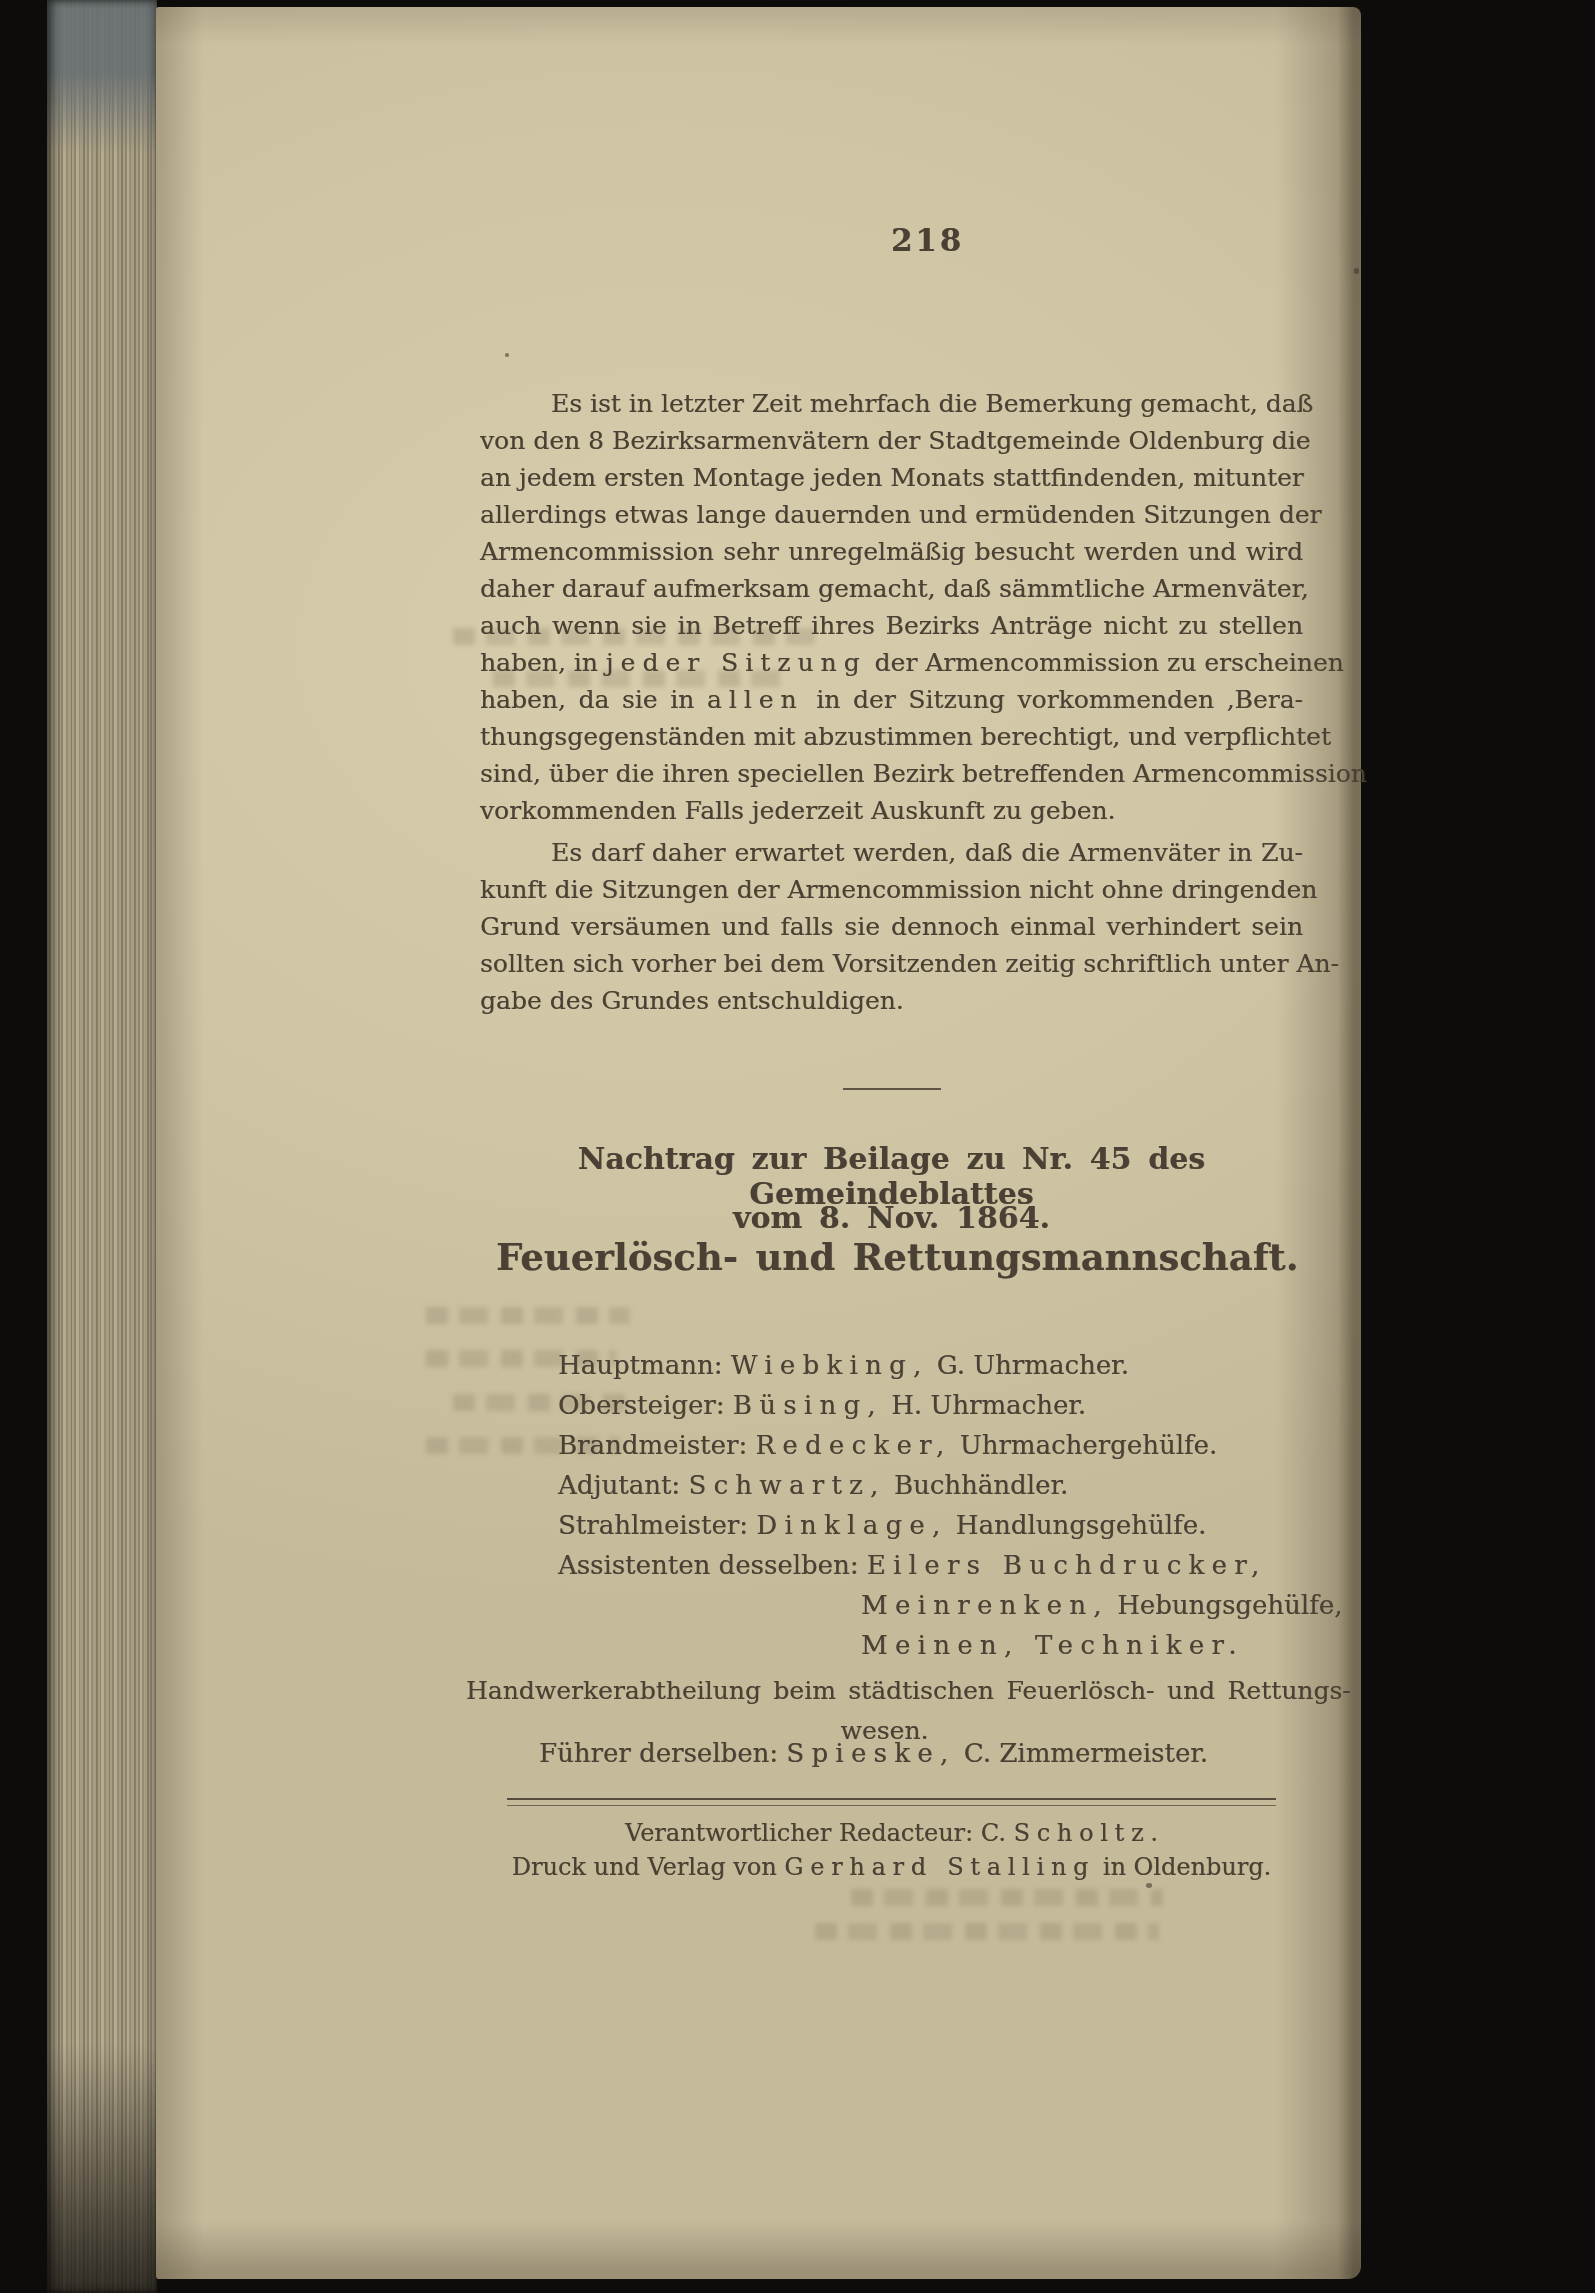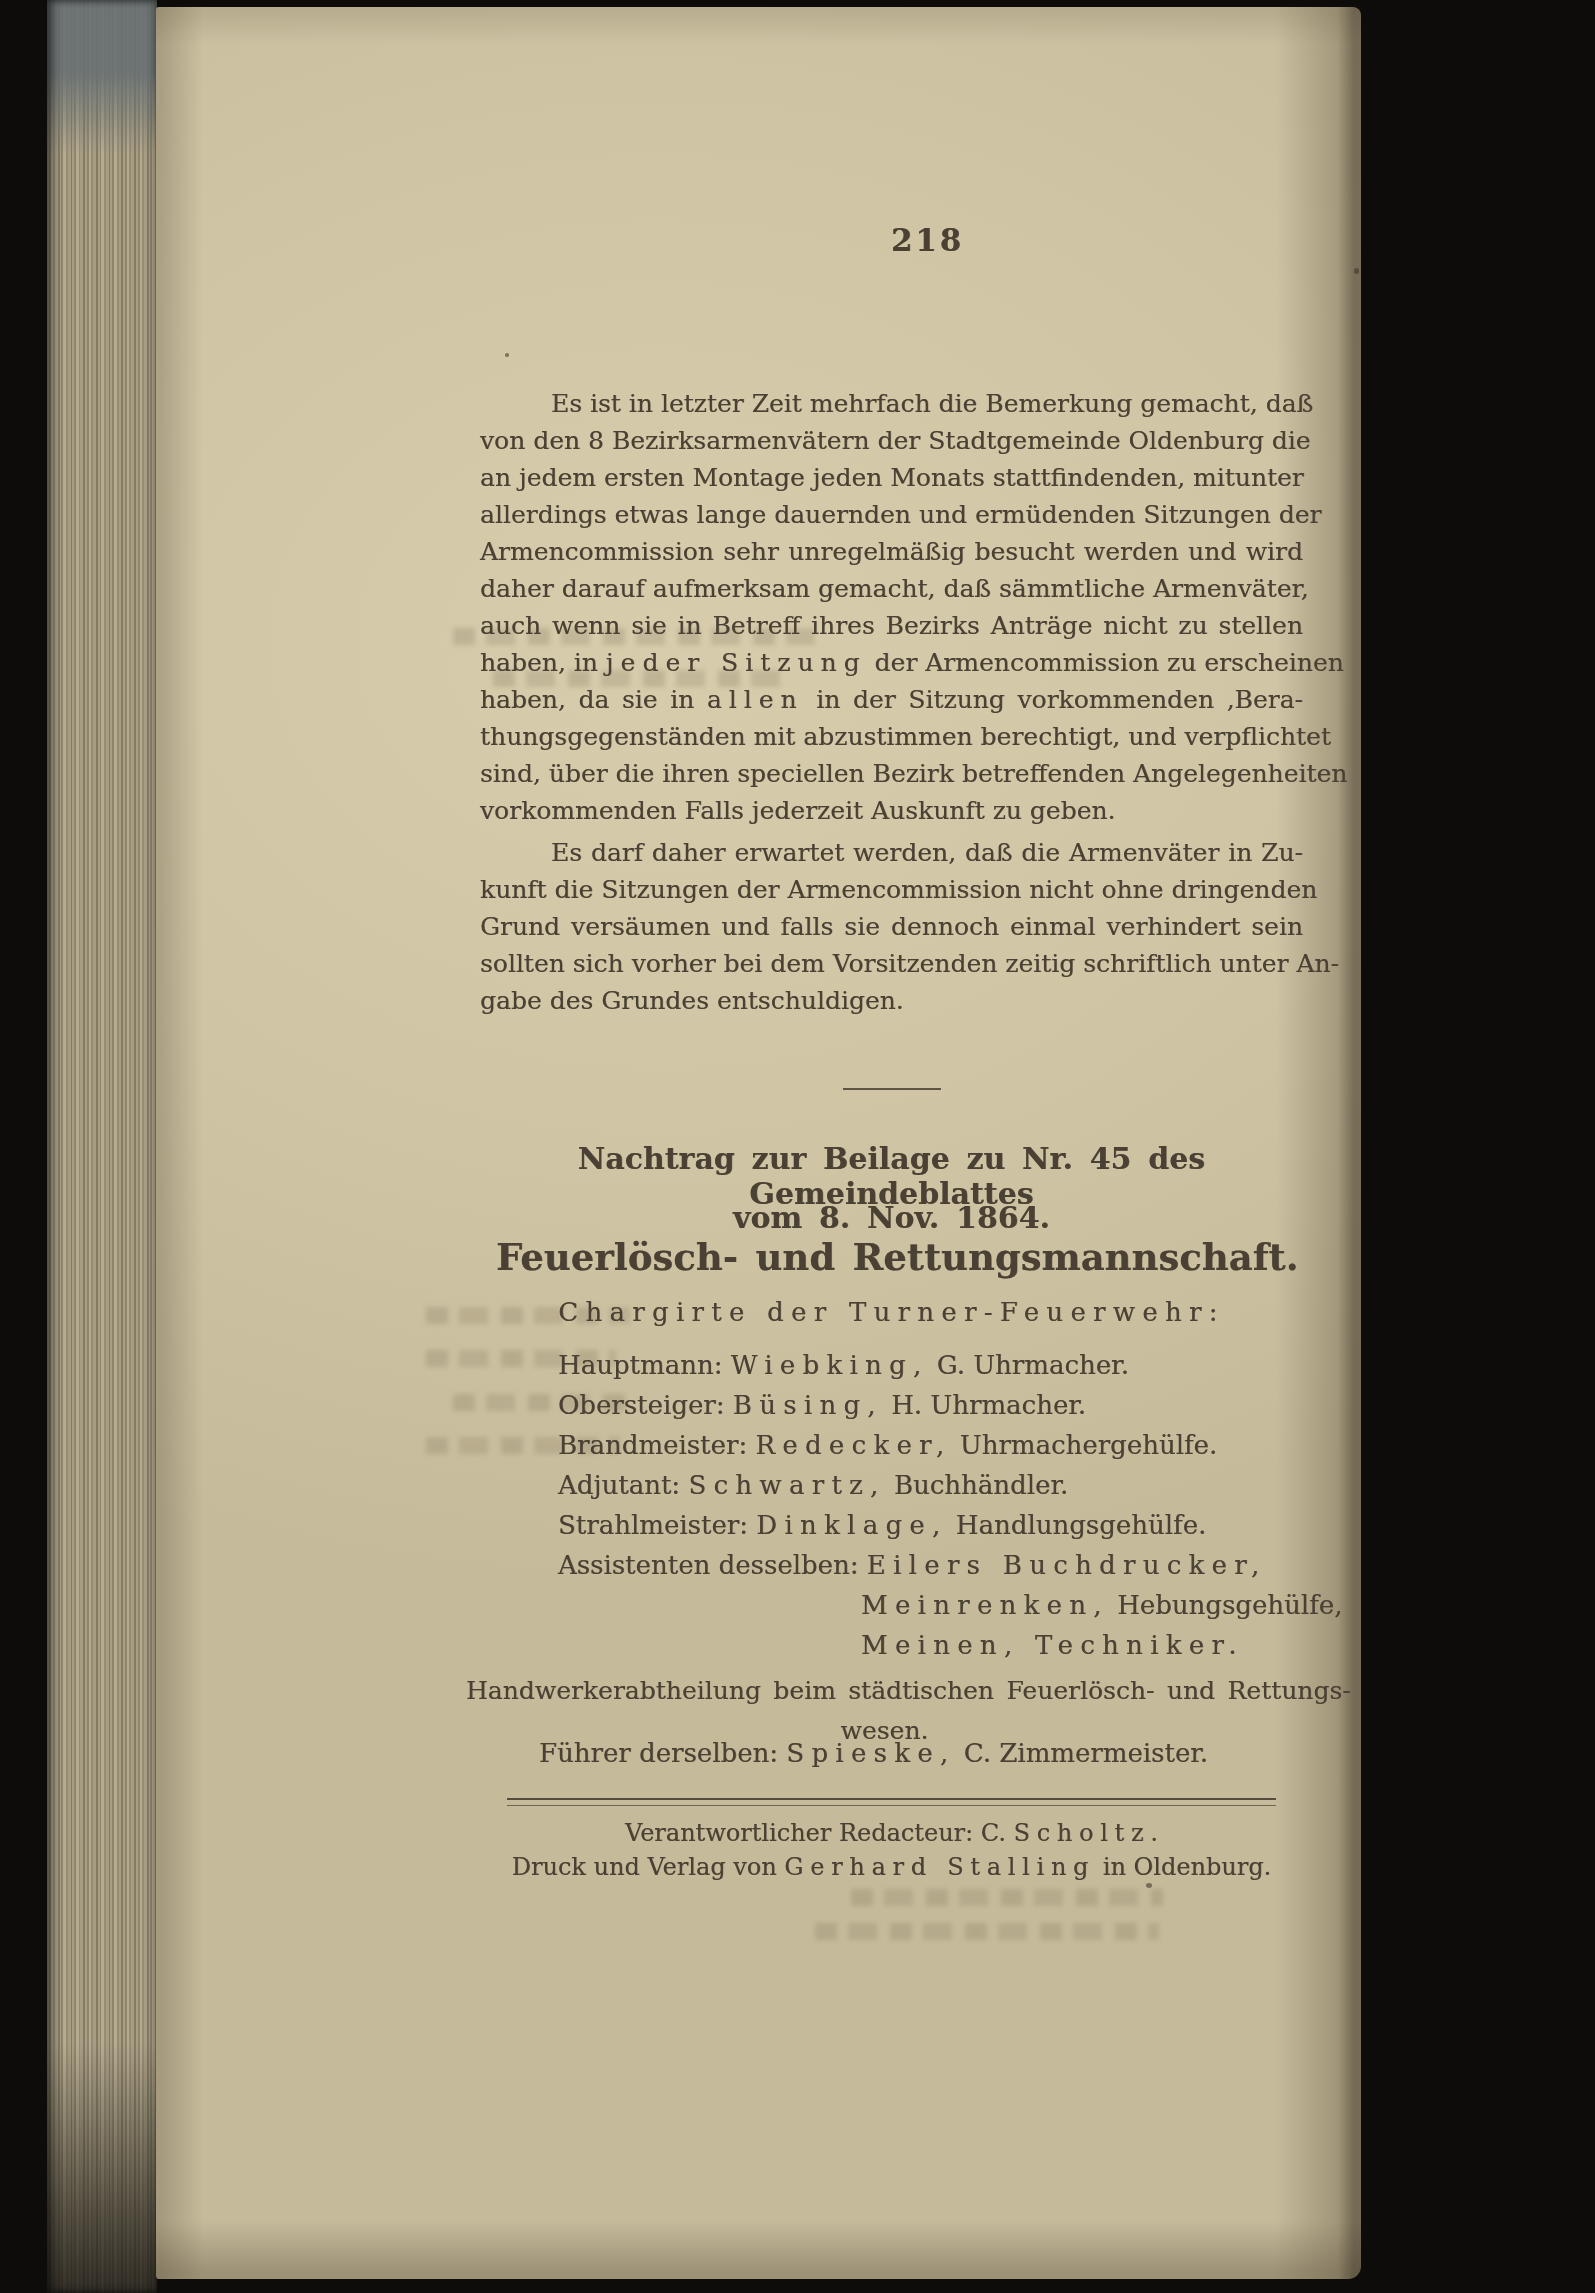--- a/index.html
+++ b/index.html
@@ -95,43 +95,40 @@
         <div class="tl ind"><span>Es ist in letzter Zeit mehrfach die Bemerkung gemacht, daß</span></div>
         <div class="tl"><span>von den 8 Bezirksarmenvätern der Stadtgemeinde Oldenburg die</span></div>
         <div class="tl"><span>an jedem ersten Montage jeden Monats stattfindenden, mitunter</span></div>
         <div class="tl"><span>allerdings etwas lange dauernden und ermüdenden Sitzungen der</span></div>
         <div class="tl"><span>Armencommission sehr unregelmäßig besucht werden und wird</span></div>
         <div class="tl"><span>daher darauf aufmerksam gemacht, daß sämmtliche Armenväter,</span></div>
         <div class="tl"><span>auch wenn sie in Betreff ihres Bezirks Anträge nicht zu stellen</span></div>
         <div class="tl"><span>haben, in </span><span class="g">jeder Sitzung</span><span> der Armencommission zu erscheinen</span></div>
         <div class="tl"><span>haben, da sie in </span><span class="g">allen</span><span> in der Sitzung vorkommenden ‚Bera-</span></div>
         <div class="tl"><span>thungsgegenständen mit abzustimmen berechtigt, und verpflichtet</span></div>
-        <div class="tl"><span>sind, über die ihren speciellen Bezirk betreffenden Angelegenheiten</span></div>
+        <div class="tl"><span>sind, über die ihren speciellen Bezirk betreffenden Armencommission</span></div>
         <div class="tl last"><span>vorkommenden Falls jederzeit Auskunft zu geben.</span></div>
       </div>
 
     <div id="para2" class="txt para">
         <div class="tl ind"><span>Es darf daher erwartet werden, daß die Armenväter in Zu-</span></div>
         <div class="tl"><span>kunft die Sitzungen der Armencommission nicht ohne dringenden</span></div>
         <div class="tl"><span>Grund versäumen und falls sie dennoch einmal verhindert sein</span></div>
         <div class="tl"><span>sollten sich vorher bei dem Vorsitzenden zeitig schriftlich unter An-</span></div>
         <div class="tl last"><span>gabe des Grundes entschuldigen.</span></div>
       </div>
 
     <div id="sep" class="abs">
       <div class="bar"></div>
     </div>
 
     <div id="nach1" class="txt">Nachtrag zur Beilage zu Nr. 45 des Gemeindeblattes</div>
     <div id="nach2" class="txt">vom 8. Nov. 1864.</div>
     <div id="feuer" class="txt">Feuerlösch- und Rettungsmannschaft.</div>
 
-    <div id="chargirte" class="txt">
-        <div class="tl"><span class="g">Chargirte der Turner-Feuerwehr:</span></div>
-      </div>
 
     <div id="roster" class="txt">
         <div class="tl"><span>Hauptmann: </span><span class="g">Wiebking,</span><span> G. Uhrmacher.</span></div>
         <div class="tl"><span>Obersteiger: </span><span class="g">Büsing,</span><span> H. Uhrmacher.</span></div>
         <div class="tl"><span>Brandmeister: </span><span class="g">Redecker,</span><span> Uhrmachergehülfe.</span></div>
         <div class="tl"><span>Adjutant: </span><span class="g">Schwartz,</span><span> Buchhändler.</span></div>
         <div class="tl"><span>Strahlmeister: </span><span class="g">Dinklage,</span><span> Handlungsgehülfe.</span></div>
         <div class="tl"><span>Assistenten desselben: </span><span class="g">Eilers Buchdrucker,</span></div>
         <div class="tl ind2"><span class="g">Meinrenken,</span><span> Hebungsgehülfe,</span></div>
         <div class="tl ind2"><span class="g">Meinen, Techniker.</span></div>

